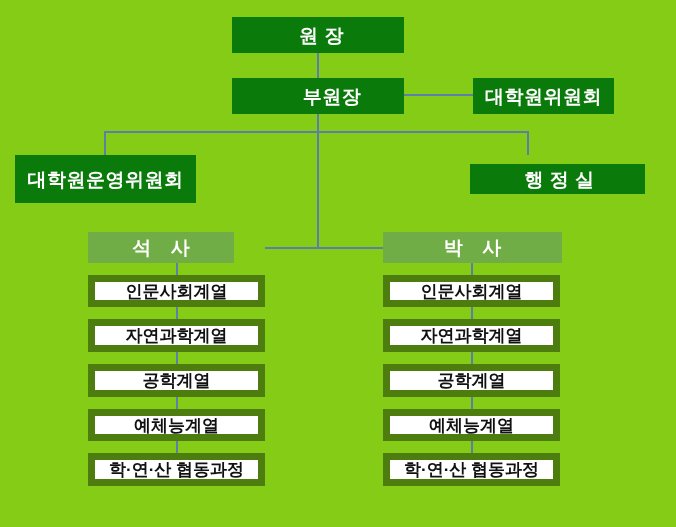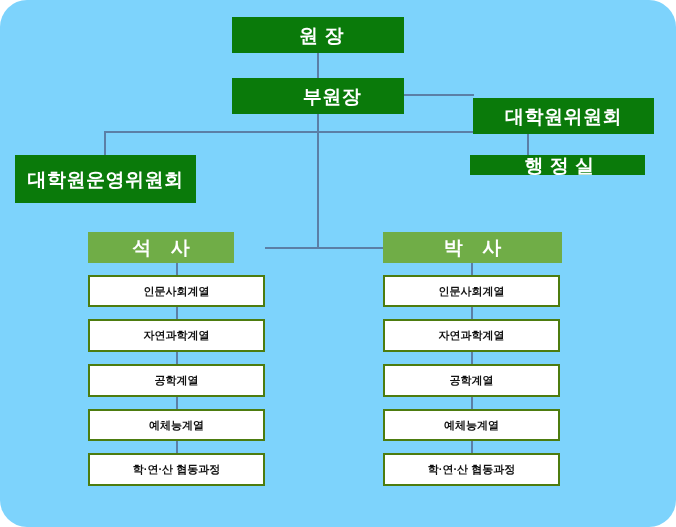--- a/index.html
+++ b/index.html
@@ -7,23 +7,22 @@
     padding: 0;
     background: #ffffff;
   }
   body {
     font-family: "Liberation Sans", "DejaVu Sans", sans-serif;
   }
   #org-chart {
     position: relative;
     width: 676px;
     height: 527px;
-    background: #7dd3fc;
+    background: #84cc16;
     overflow: hidden;
-    border-radius: 27px;
   }
 
   
   .conn {
     position: absolute;
     background: #5b7fa6;
   }
   .conn.v { width: 2px; }
   .conn.h { height: 2px; }
 
@@ -50,22 +49,22 @@
   .node.light {
     background: #70ad47;
     color: #ffffff;
     font-weight: bold;
     font-size: 19px;
   }
 
   .node.plain {
     background: #ffffff;
     color: #111111;
-    border: 2px solid #4d7c0f;
-    font-size: 11px;
+    border: 7px solid #4d7c0f;
+    font-size: 17px;
     font-weight: bold;
   }
 
   .sp2 { letter-spacing: 7px; text-indent: 7px; }
   .sp1 { letter-spacing: 4px; text-indent: 4px; }
 </style>
 </head>
 <body>
 
 <div id="org-chart">
@@ -96,25 +95,25 @@
   <div class="conn v" style="left:471px; top:263px; height:12px;"></div>
   <div class="conn v" style="left:471px; top:307px; height:12px;"></div>
   <div class="conn v" style="left:471px; top:352px; height:12px;"></div>
   <div class="conn v" style="left:471px; top:397px; height:12px;"></div>
   <div class="conn v" style="left:471px; top:441px; height:12px;"></div>
 
   <div class="node dark sp2" style="left:232px; top:17px; width:172px; height:36px;">원  장</div>
 
   <div class="node dark" style="left:232px; top:78px; width:172px; height:36px;padding-left:28px;">부원장</div>
 
-  <div class="node dark" style="left:473px; top:78px; width:181px; height:36px;margin-top:20px;">대학원위원회</div>
+  <div class="node dark" style="left:473px; top:78px; width:141px; height:36px;">대학원위원회</div>
 
   <div class="node dark" style="left:15px; top:155px; width:181px; height:48px;">대학원운영위원회</div>
 
-  <div class="node dark sp1" style="left:470px; top:155px; width:175px; height:20px;">행 정 실</div>
+  <div class="node dark sp1" style="left:470px; top:164px; width:175px; height:30px;">행 정 실</div>
 
   <div class="node light sp2" style="left:88px; top:232px; width:146px; height:31px;">석  사</div>
 
   <div class="node light sp2" style="left:383px; top:232px; width:179px; height:31px;">박  사</div>
 
   <div class="node plain" style="left:88px; top:275px; width:177px; height:32px;">인문사회계열</div>
   <div class="node plain" style="left:88px; top:319px; width:177px; height:33px;">자연과학계열</div>
   <div class="node plain" style="left:88px; top:364px; width:177px; height:33px;">공학계열</div>
   <div class="node plain" style="left:88px; top:409px; width:177px; height:32px;">예체능계열</div>
   <div class="node plain" style="left:88px; top:453px; width:177px; height:33px;">학·연·산 협동과정</div>

